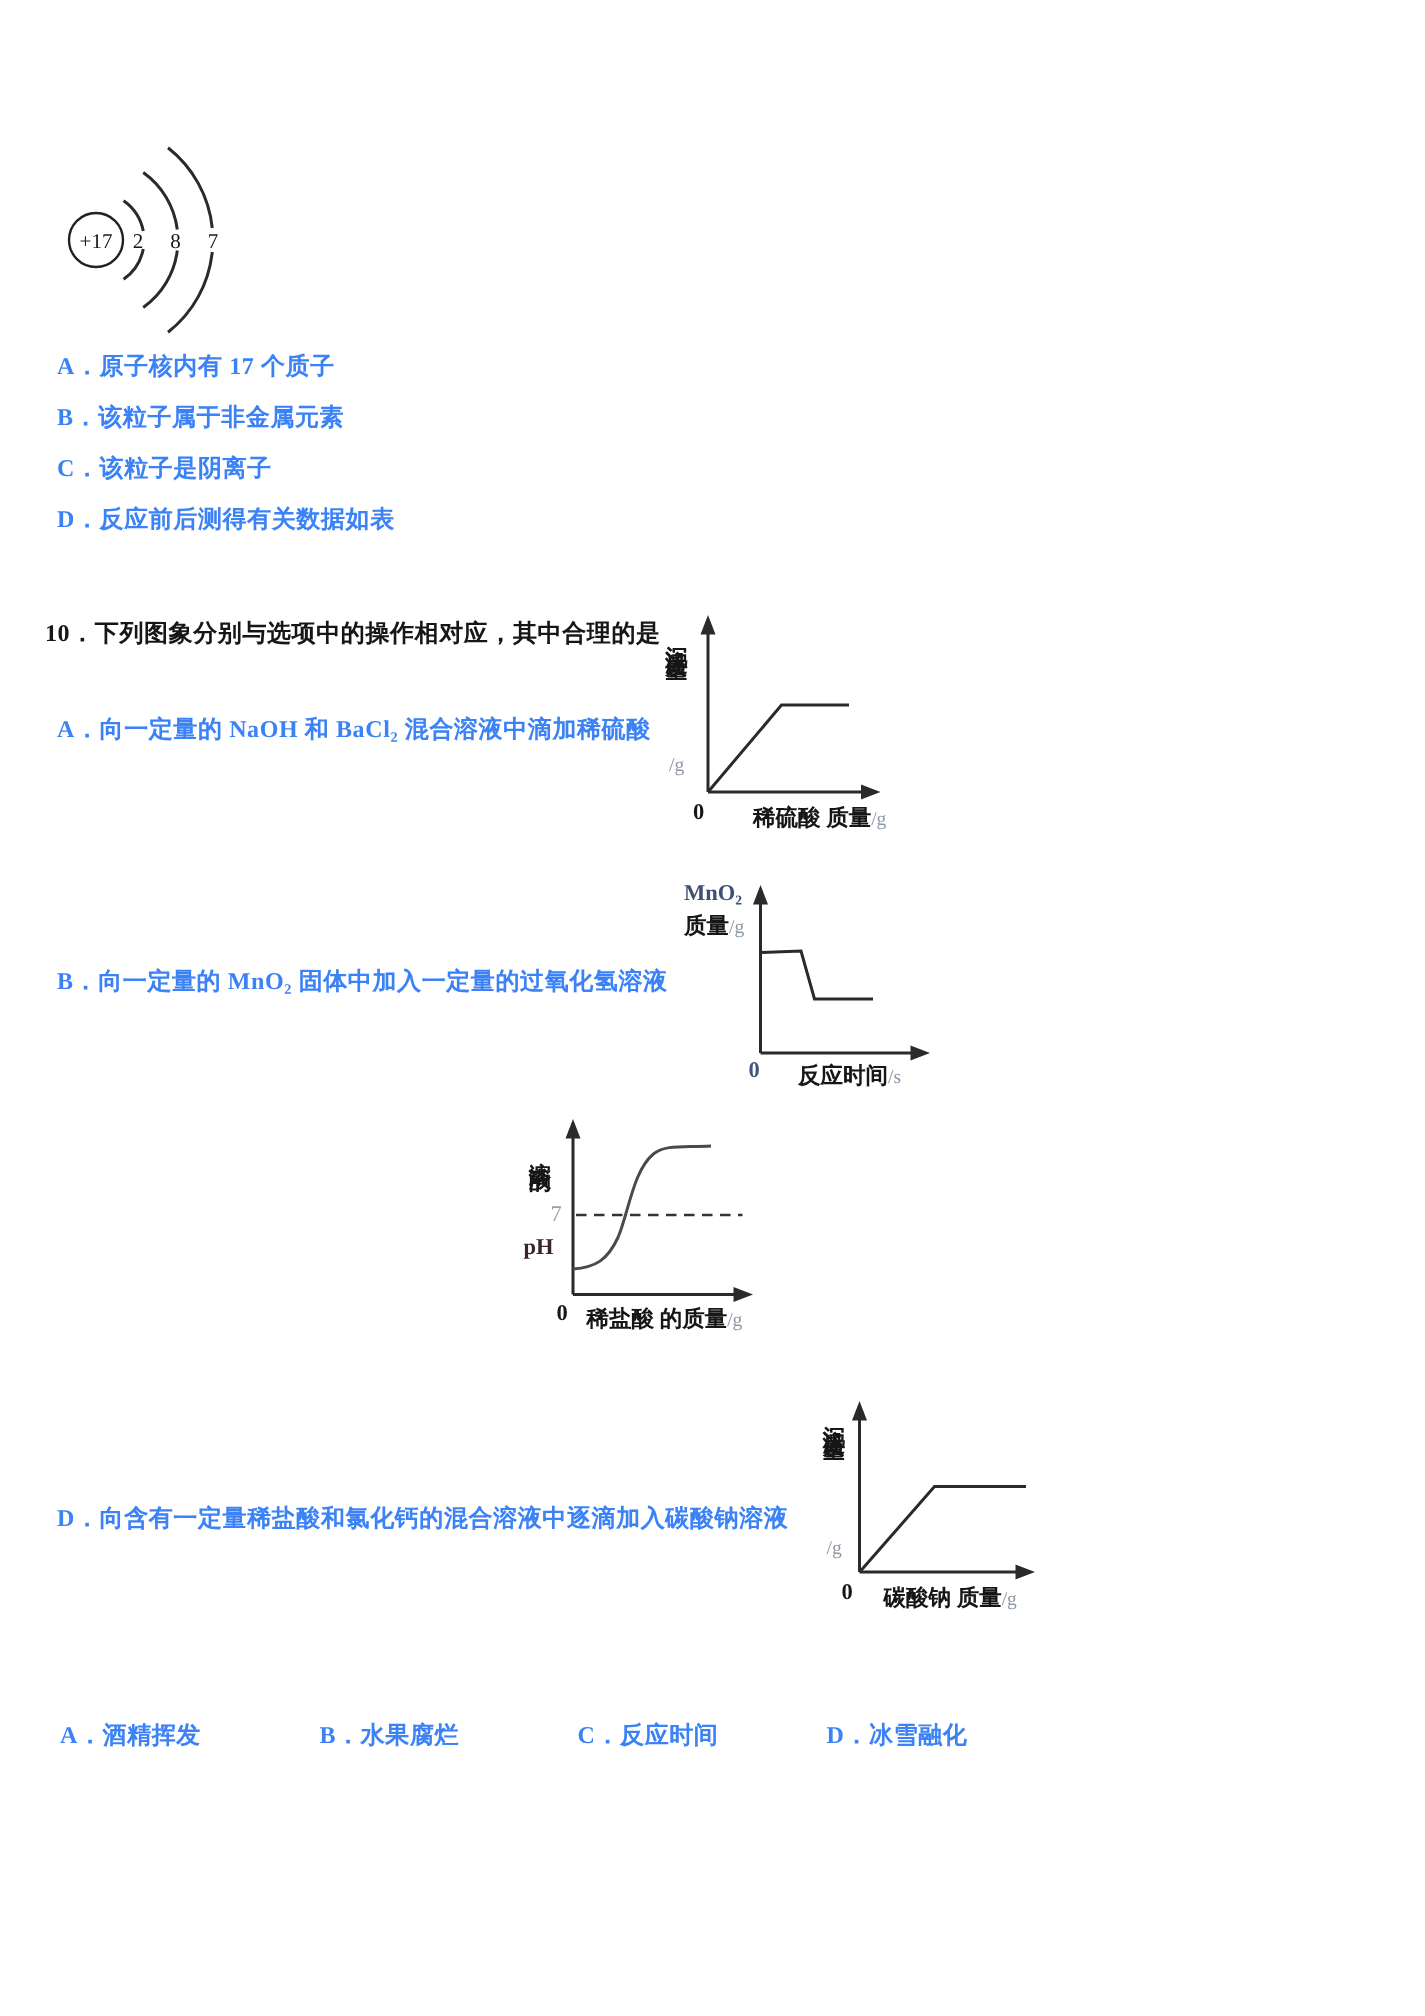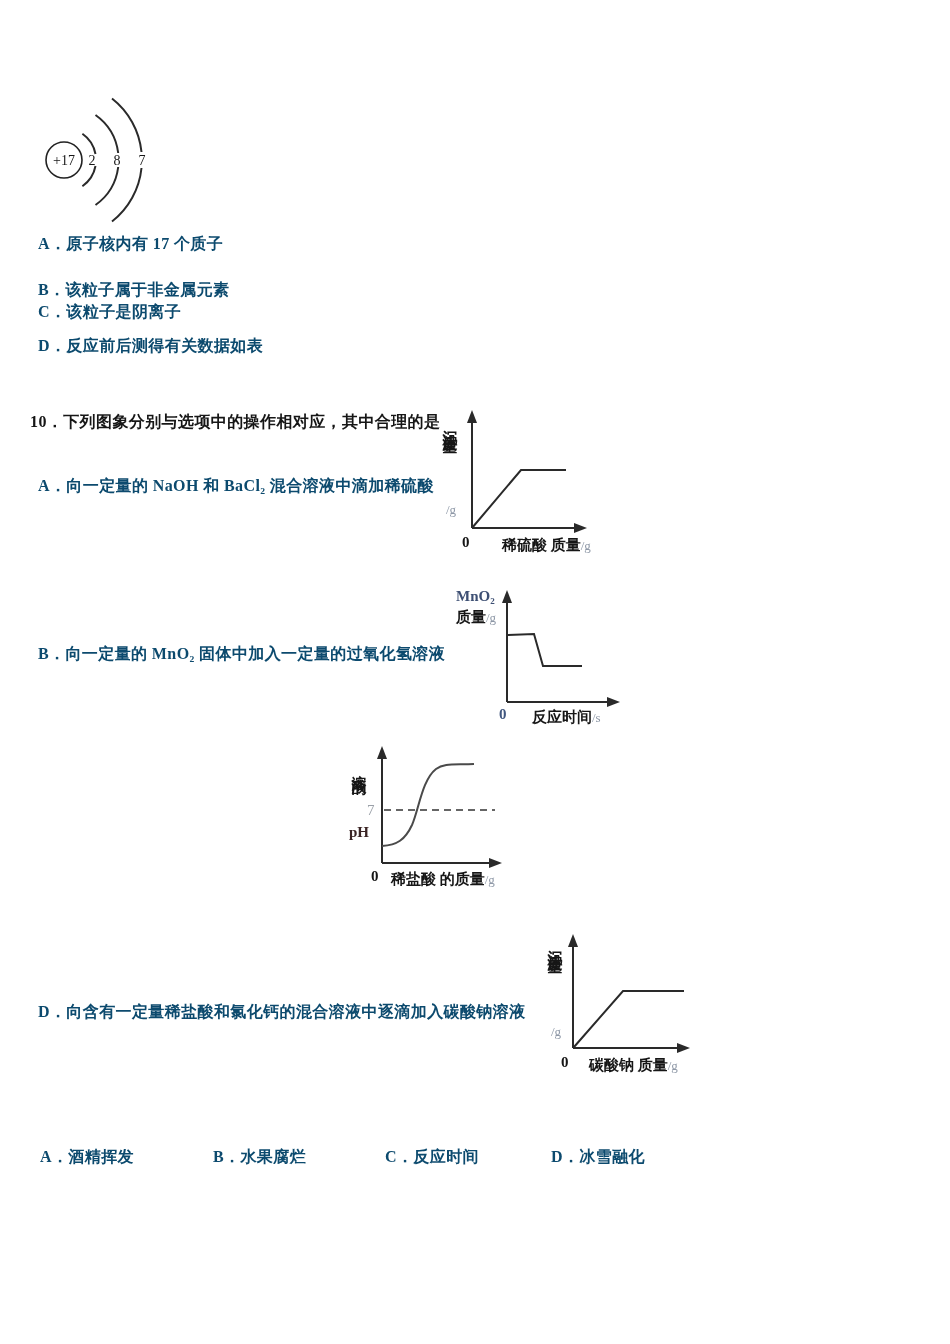--- a/index.html
+++ b/index.html
@@ -1,18 +1,18 @@
 <!DOCTYPE html>
 <html><head>
 <meta charset="utf-8">
 <style>
   html,body{margin:0;padding:0;background:#ffffff;}
   .page{position:relative;width:950px;height:1344px;background:#ffffff;
         font-family:"Liberation Serif","DejaVu Serif",serif;color:#161616;overflow:hidden;}
-  .t{position:absolute;font-weight:700;font-size:16px;letter-spacing:.4px;white-space:nowrap;color:#0c4a6e;}
+  .t{position:absolute;font-weight:700;font-size:16px;letter-spacing:.4px;white-space:nowrap;color:#3b82f6;}
   .stem{position:absolute;font-weight:700;font-size:16px;letter-spacing:.4px;white-space:nowrap;color:#161616;}
   .chart{position:absolute;}
   .chart svg{position:absolute;left:0;top:0;}
   .yv{position:absolute;writing-mode:vertical-rl;text-orientation:upright;
       font-weight:700;font-size:15px;line-height:1;letter-spacing:3px;white-space:nowrap;}
   .lab{position:absolute;font-weight:700;font-size:15px;white-space:nowrap;}
   .unit{font-weight:400;font-size:13px;color:#8d97a6;}
   .muted{color:#9aa0a8;font-weight:400;}
   .navy{color:#3d4f73;text-align:center;}
   .zeroblue{color:#41577f;}
@@ -39,21 +39,21 @@
     <path class="curve" stroke-width="1.5" d="M 82.2,73 A 55 55 0 0 1 59.5,111"></path>
 
     <path class="curve" stroke-width="1.5" d="M 76,4.5 A 78 78 0 0 1 105.5,58"></path>
     <path class="curve" stroke-width="1.5" d="M 105.5,74 A 78 78 0 0 1 76,127.5"></path>
     <text x="56" y="71" text-anchor="middle" font-size="14" fill="#161616">2</text>
     <text x="81" y="71" text-anchor="middle" font-size="14" fill="#161616">8</text>
     <text x="106" y="71" text-anchor="middle" font-size="14" fill="#161616">7</text>
   </svg>
 
   <div class="t" style="left:38px;top:234px;">A．原子核内有 17 个质子</div>
-  <div class="t" style="left:38px;top:268px;margin-top:12px;">B．该粒子属于非金属元素</div>
+  <div class="t" style="left:38px;top:268px;">B．该粒子属于非金属元素</div>
   <div class="t" style="left:38px;top:302px;">C．该粒子是阴离子</div>
   <div class="t" style="left:38px;top:336px;">D．反应前后测得有关数据如表</div>
 
   <div class="stem" style="left:30px;top:372px;margin-top:40px;">10．下列图象分别与选项中的操作相对应，其中合理的是</div>
 
   <div class="t" style="left:38px;top:476px;">A．向一定量的 NaOH 和 BaCl₂ 混合溶液中滴加稀硫酸</div>
   <div class="chart" style="left:438px;top:410px;width:210px;height:150px;">
     <svg width="210" height="150" viewBox="0 0 210 150">
       <line class="axis" x1="34" y1="8" x2="34" y2="118"></line>
       <polygon class="arrow" points="34,0 29,13 39,13"></polygon>

